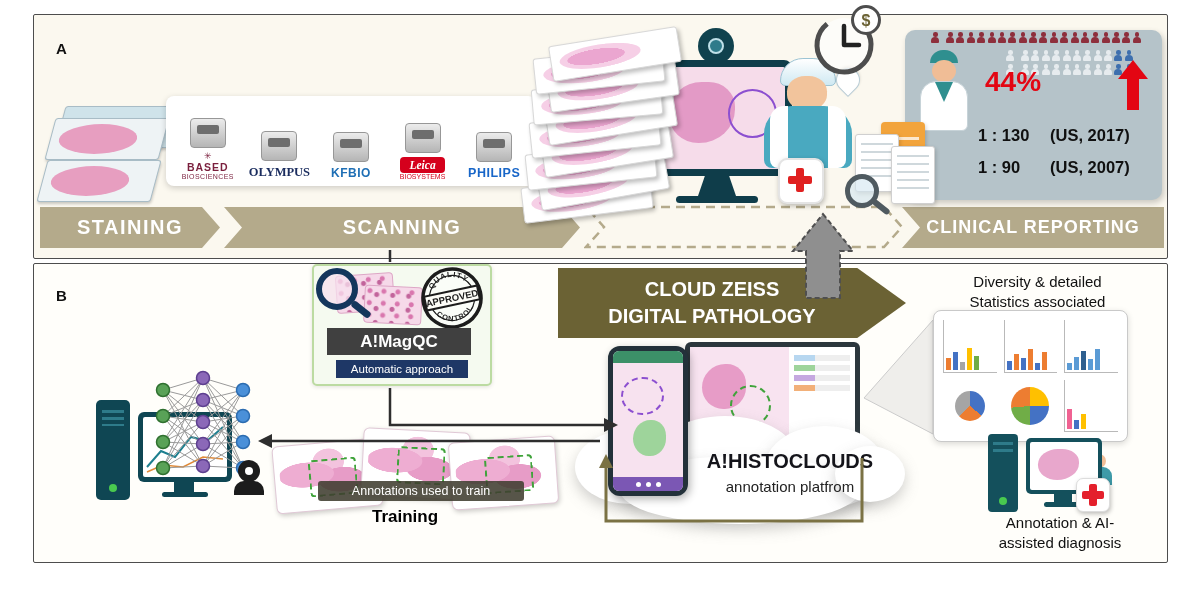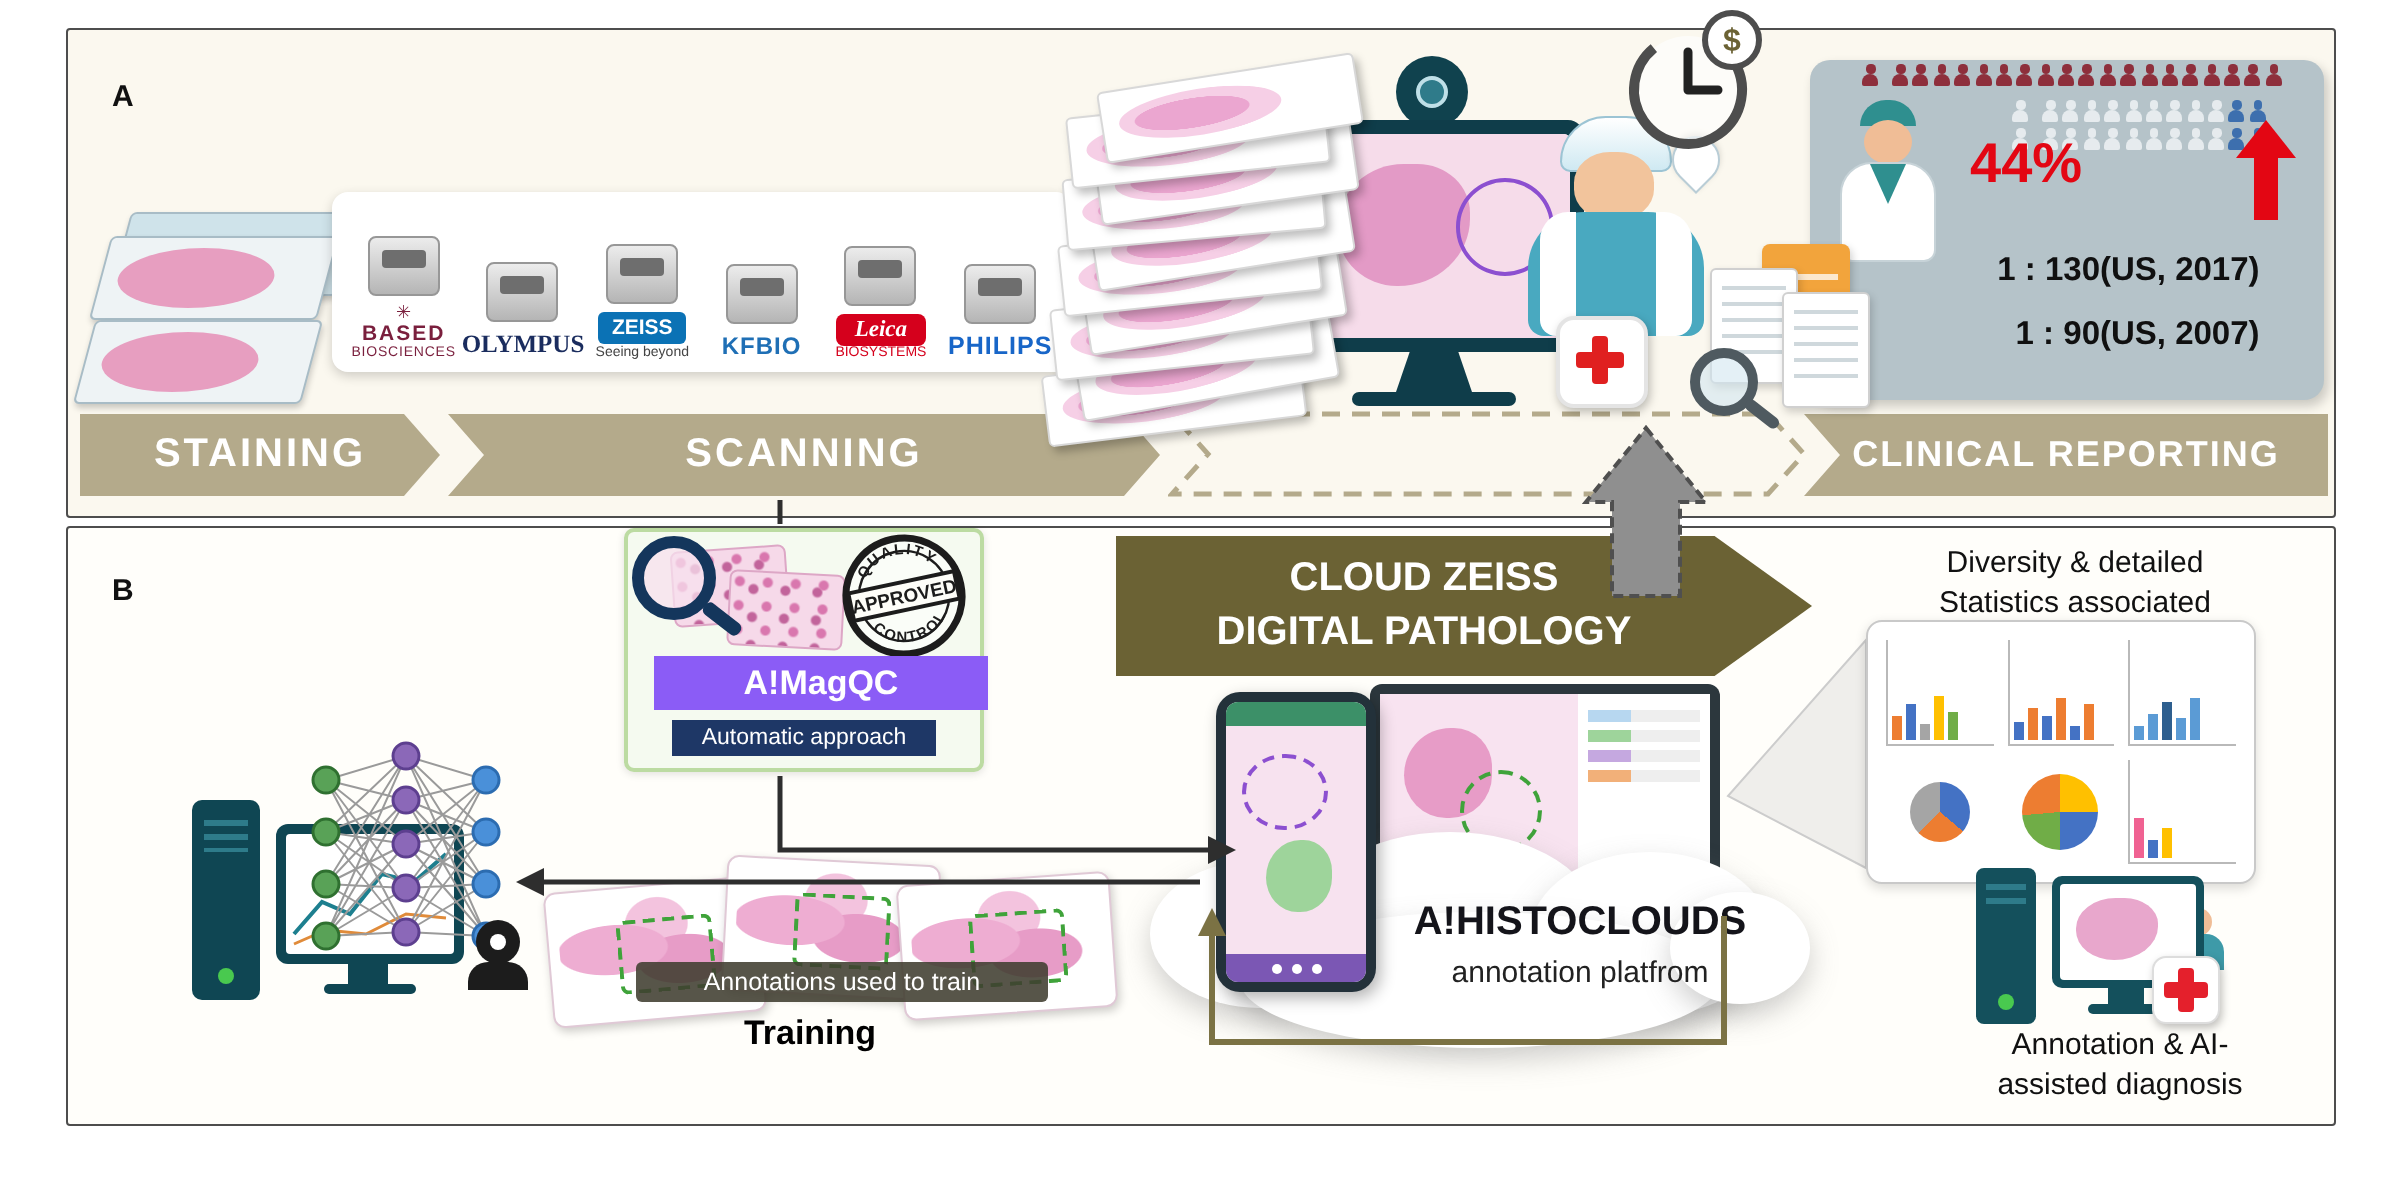--- a/index.html
+++ b/index.html
@@ -114,35 +114,35 @@
   #doctorIcon{left:918px;top:50px;width:52px;height:84px;z-index:3;}
   .dr-cap{position:absolute;left:12px;top:0;width:28px;height:13px;background:#2f8f8f;border-radius:14px 14px 0 0;}
   .dr-face{position:absolute;left:14px;top:10px;width:24px;height:22px;background:#f0bd96;border-radius:50%;}
   .dr-body{position:absolute;left:2px;top:31px;width:48px;height:50px;background:#fff;border:1px solid #c7d3d8;border-radius:16px 16px 6px 6px;box-sizing:border-box;}
   .dr-body::before{content:"";position:absolute;left:14px;top:0;width:18px;height:20px;background:#2f8f8f;clip-path:polygon(0 0,100% 0,50% 100%);}
   #pct{left:985px;top:66px;font-size:28px;font-weight:bold;color:#e30613;z-index:4;}
   #upArrow{left:1118px;top:60px;width:30px;height:52px;z-index:4;}
   #upArrow::before{content:"";position:absolute;left:0;top:0;border-left:15px solid transparent;border-right:15px solid transparent;border-bottom:19px solid #e30613;}
   #upArrow::after{content:"";position:absolute;left:9px;top:17px;width:12px;height:33px;background:#e30613;}
   .ratio-row{position:absolute;left:978px;width:176px;display:flex;font-size:16.5px;font-weight:bold;color:#101010;z-index:4;}
-  .ratio-row .rv{width:72px;text-align:right;}
+  .ratio-row .rv{width:72px;}
   #ratio1{top:126px;}
   #ratio2{top:158px;}
 
   
   #magqcGroup{left:312px;top:264px;width:180px;height:122px;background:#f5faf0;border:2px solid #bcdba2;border-radius:5px;box-shadow:0 1px 4px rgba(0,0,0,.12);z-index:5;box-sizing:border-box;}
   .mq-tissue{position:absolute;width:56px;height:36px;background-color:#f6d9e9;border:1px solid #dda7c6;border-radius:4px;
     background-image:radial-gradient(circle at 30% 40%,#d977ae 2px,transparent 3px),radial-gradient(circle at 70% 60%,#c2649b 2px,transparent 3px);
     background-size:14px 12px,16px 14px;}
   .mq-t1{left:22px;top:8px;transform:rotate(-4deg);}
   .mq-t2{left:50px;top:20px;transform:rotate(3deg);}
   .mq-lens{position:absolute;left:2px;top:2px;width:42px;height:42px;border:6px solid #14365c;border-radius:50%;background:rgba(247,224,238,.75);box-sizing:border-box;z-index:2;}
   .mq-handle{position:absolute;left:36px;top:40px;width:22px;height:7px;background:#14365c;border-radius:3px;transform:rotate(38deg);z-index:2;}
   .stamp{position:absolute;left:106px;top:0;}
-  #magqcTitle{position:absolute;left:13px;top:62px;width:167px;height:27px;background:#8b5cf6;color:#fff;font-weight:bold;font-size:17px;display:flex;align-items:center;justify-content:center;}
+  #magqcTitle{position:absolute;left:13px;top:62px;width:144px;height:27px;background:#404040;color:#fff;font-weight:bold;font-size:17px;display:flex;align-items:center;justify-content:center;}
   #magqcSub{position:absolute;left:22px;top:94px;width:132px;height:18px;background:#1e3766;color:#fff;font-size:11.5px;display:flex;align-items:center;justify-content:center;}
 
   
   #oliveBanner{left:558px;top:268px;width:348px;height:70px;background:#6b6234;color:#fff;display:flex;flex-direction:column;align-items:center;justify-content:center;font-weight:bold;font-size:20px;line-height:1.35;z-index:4;padding-right:40px;box-sizing:border-box;
     clip-path:polygon(0 0,86% 0,100% 50%,86% 100%,0 100%);}
 
   
   #cloudGroup{left:580px;top:338px;width:315px;height:190px;}
   .puff{position:absolute;background:#fff;border-radius:50%;box-shadow:0 6px 14px rgba(120,120,120,.35);z-index:3;}
   .pf1{left:-5px;top:92px;width:110px;height:74px;}
@@ -279,25 +279,20 @@
     <div class="vendor v-akoya">
       <div class="vdevice"></div>
       <div class="vstar">✳</div>
       <div class="vname">BASED</div>
       <div class="vsub">BIOSCIENCES</div>
     </div>
     <div class="vendor v-olympus">
       <div class="vdevice"></div>
       <div class="vname">OLYMPUS</div>
     </div>
-    <div class="vendor v-zeiss">
-      <div class="vdevice"></div>
-      <div class="vbox">ZEISS</div>
-      <div class="vsub">Seeing beyond</div>
-    </div>
     <div class="vendor v-kfbio">
       <div class="vdevice"></div>
       <div class="vname">KFBIO</div>
     </div>
     <div class="vendor v-leica">
       <div class="vdevice"></div>
       <div class="vbox">Leica</div>
       <div class="vsub">BIOSYSTEMS</div>
     </div>
     <div class="vendor v-philips">

